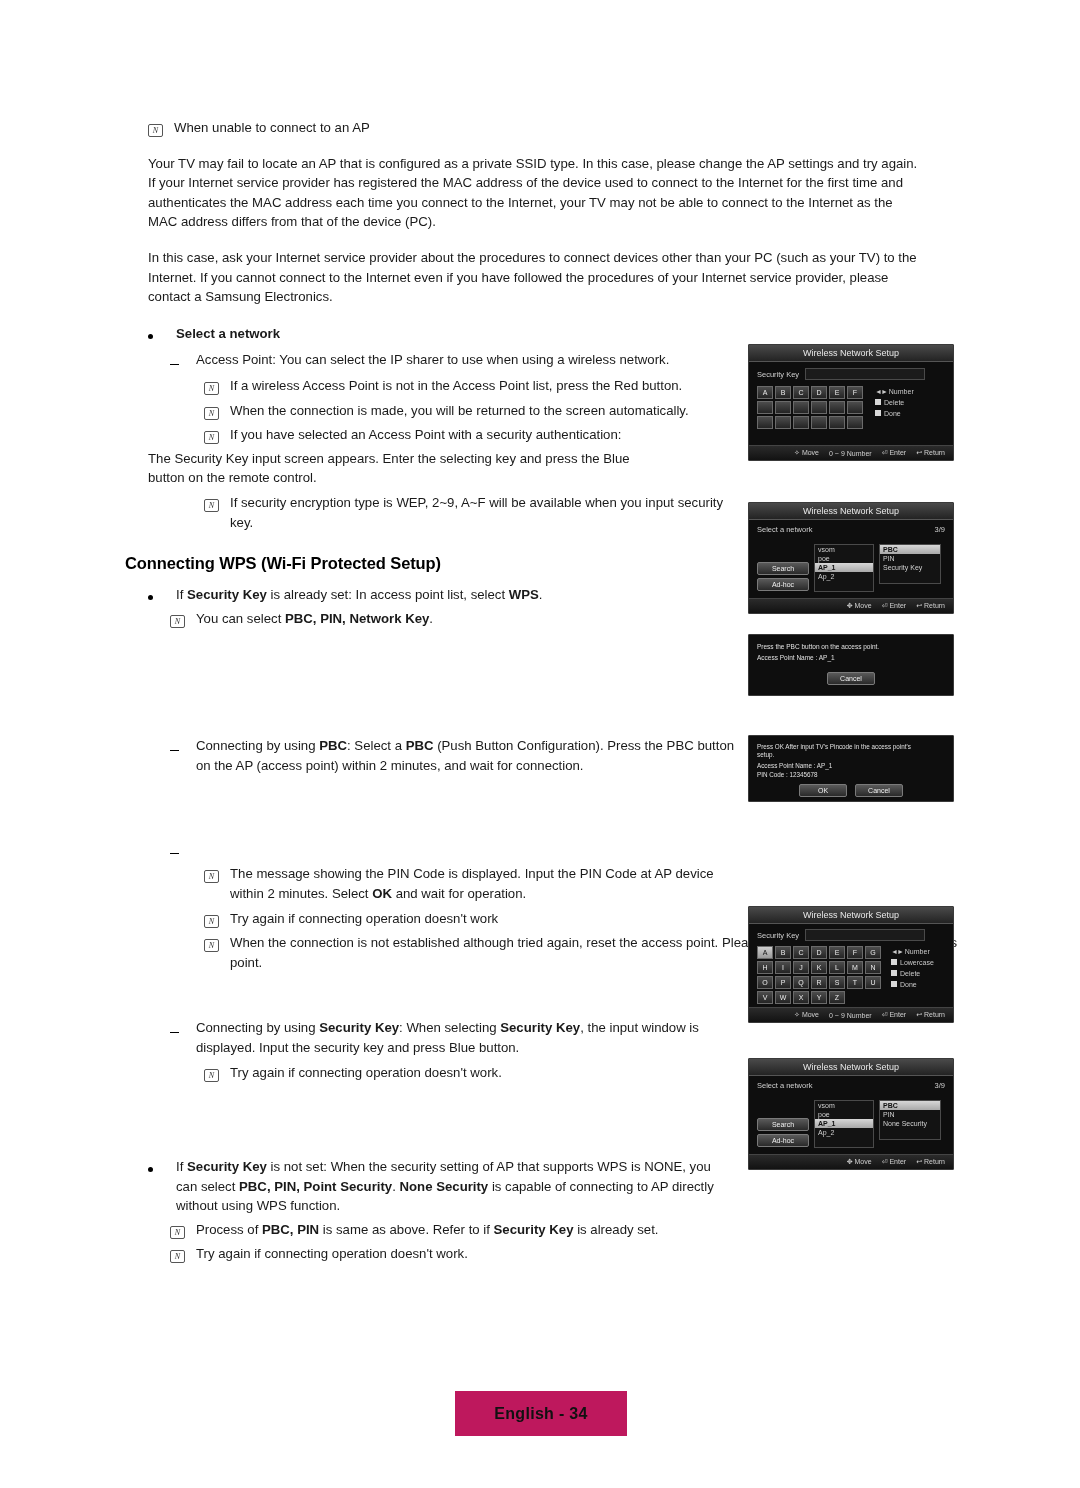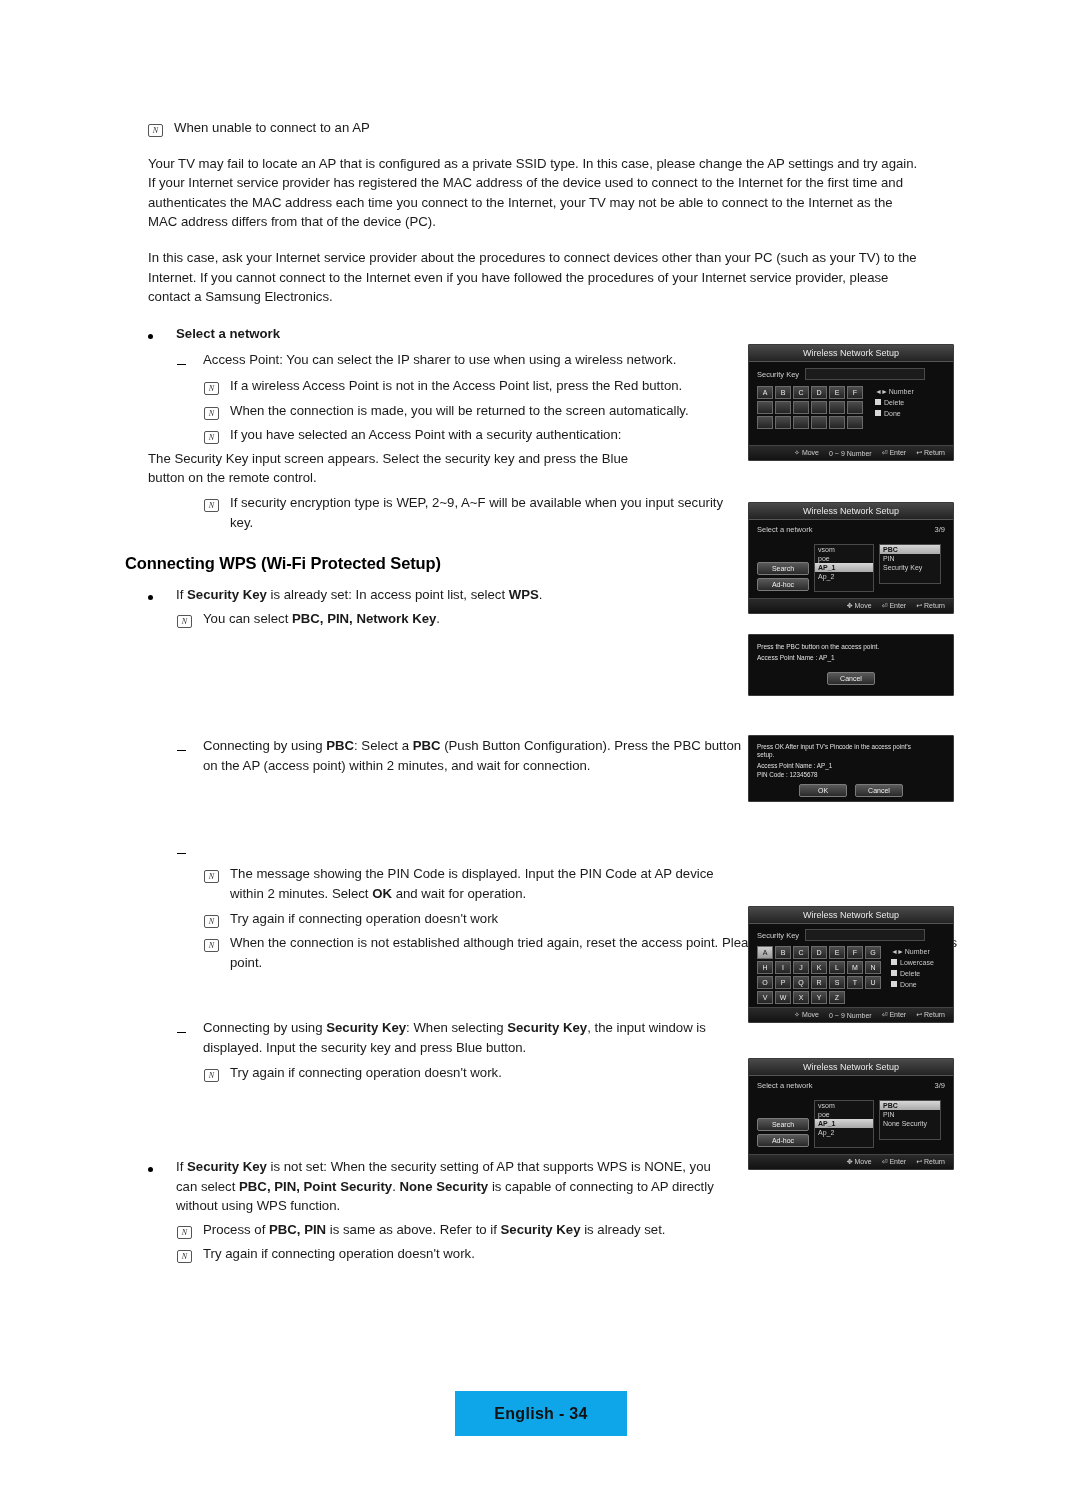--- a/index.html
+++ b/index.html
@@ -25,21 +25,21 @@
     color:#333; font-family:"Liberation Serif", serif;
     font-style:italic;
   }
   .dot { display:inline-block; width:5px; height:5px; border-radius:50%; background:#000; margin-top:7px; }
   .dash { display:inline-block; width:9px; height:1px; background:#000; margin-top:9px; }
 
   p.para {
     font-size:13.2px; line-height:19.6px; margin:0 0 0 0;
     text-align:left; color:#1a1a1a;
   }
-  .indent1 { margin-left:29px; }
+  .indent1 { margin-left:22px; }
   .indent2 { margin-left:56px; }
   .indent3 { margin-left:86px; }
 
   .heading {
     font-size:16.5px; font-weight:bold; margin:0;
     letter-spacing:-0.1px;
   }
   b { font-weight:bold; }
 
   
@@ -96,21 +96,21 @@
     border-radius:2px;
   }
   .listbox { background:#131313; border:1px solid #4a4a4a; }
   .listitem { font-size:7px; padding:1px 3px; color:#d0d0d0; }
   .listitem.sel { background:linear-gradient(#d7d7d7,#a9a9a9); color:#111; font-weight:bold; }
 
   
   .pagenum {
     position:absolute; left:455px; top:1391px;
     width:172px; height:45px;
-    background:#0ea5e9;
+    background:#be185d;
     display:flex; align-items:center; justify-content:center;
     font-size:16px; font-weight:bold; color:#111;
     letter-spacing:0.3px;
   }
 </style>
 </head>
 <body>
 
 <div class="page">
 
@@ -151,21 +151,21 @@
       <p class="para" style="width:560px">When the connection is made, you will be returned to the screen automatically.</p>
     </div>
 
     <div style="height:5px"></div>
     <div class="row indent2">
       <div class="bullet-note"><span class="note-glyph">N</span></div>
       <p class="para" style="width:560px">If you have selected an Access Point with a security authentication:</p>
     </div>
 
     <div style="height:4px"></div>
-    <p class="para indent3" style="width:500px">The Security Key input screen appears. Select the security key and press the Blue button on the remote control.</p>
+    <p class="para indent3" style="width:500px">The Security Key input screen appears. Enter the selecting key and press the Blue button on the remote control.</p>
 
     <div style="height:5px"></div>
     <div class="row indent2">
       <div class="bullet-note"><span class="note-glyph">N</span></div>
       <p class="para" style="width:500px">If security encryption type is WEP, 2~9, A~F will be available when you input security key.</p>
     </div>
 
     <div style="height:22px"></div>
     <h2 class="heading" style="margin-left:-23px">Connecting WPS (Wi-Fi Protected Setup)</h2>
 

